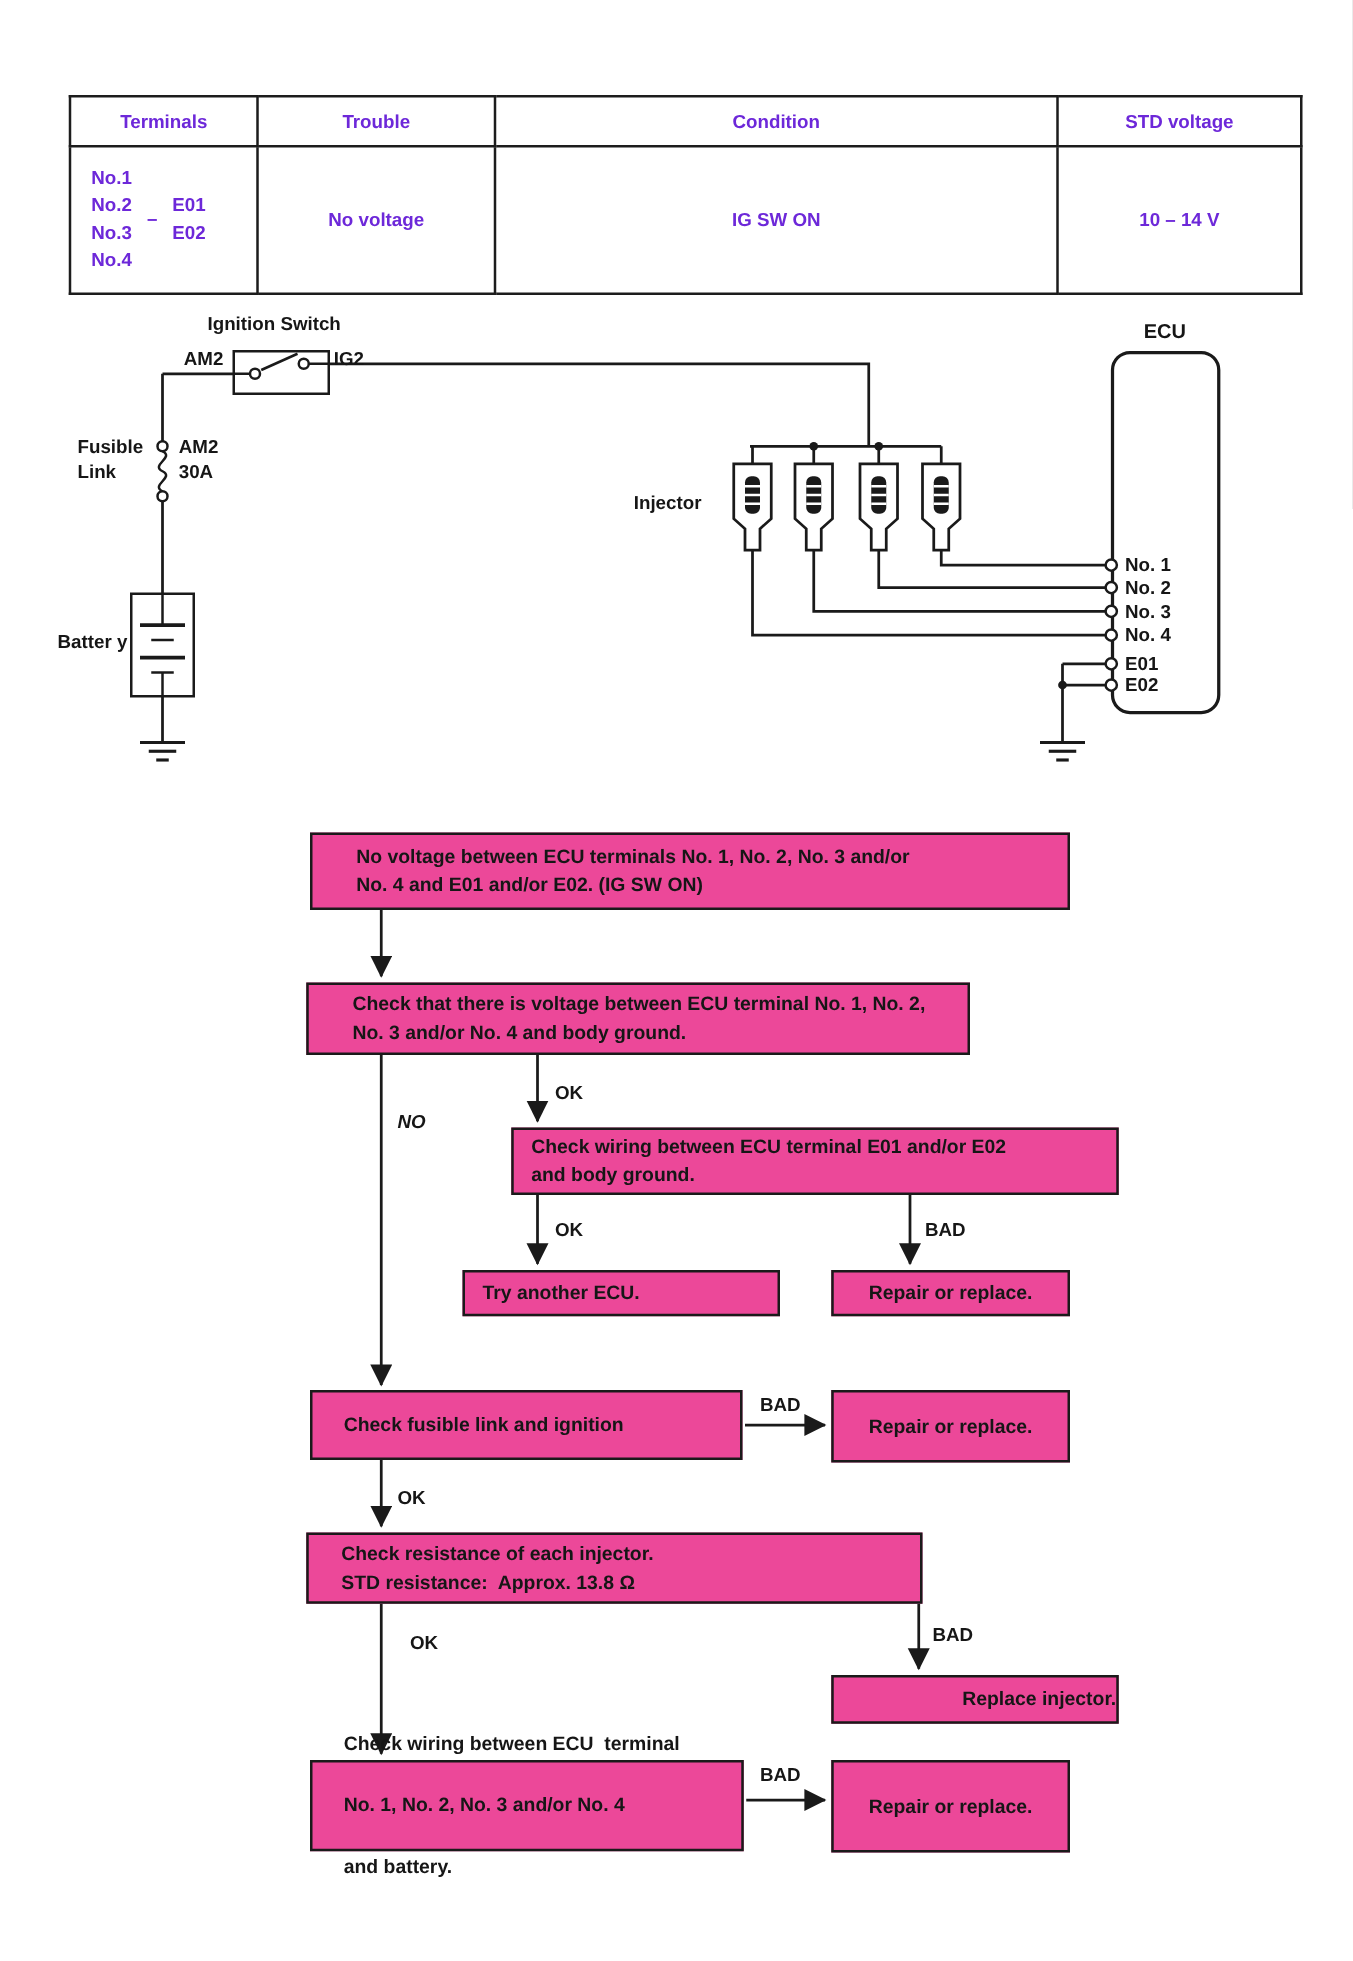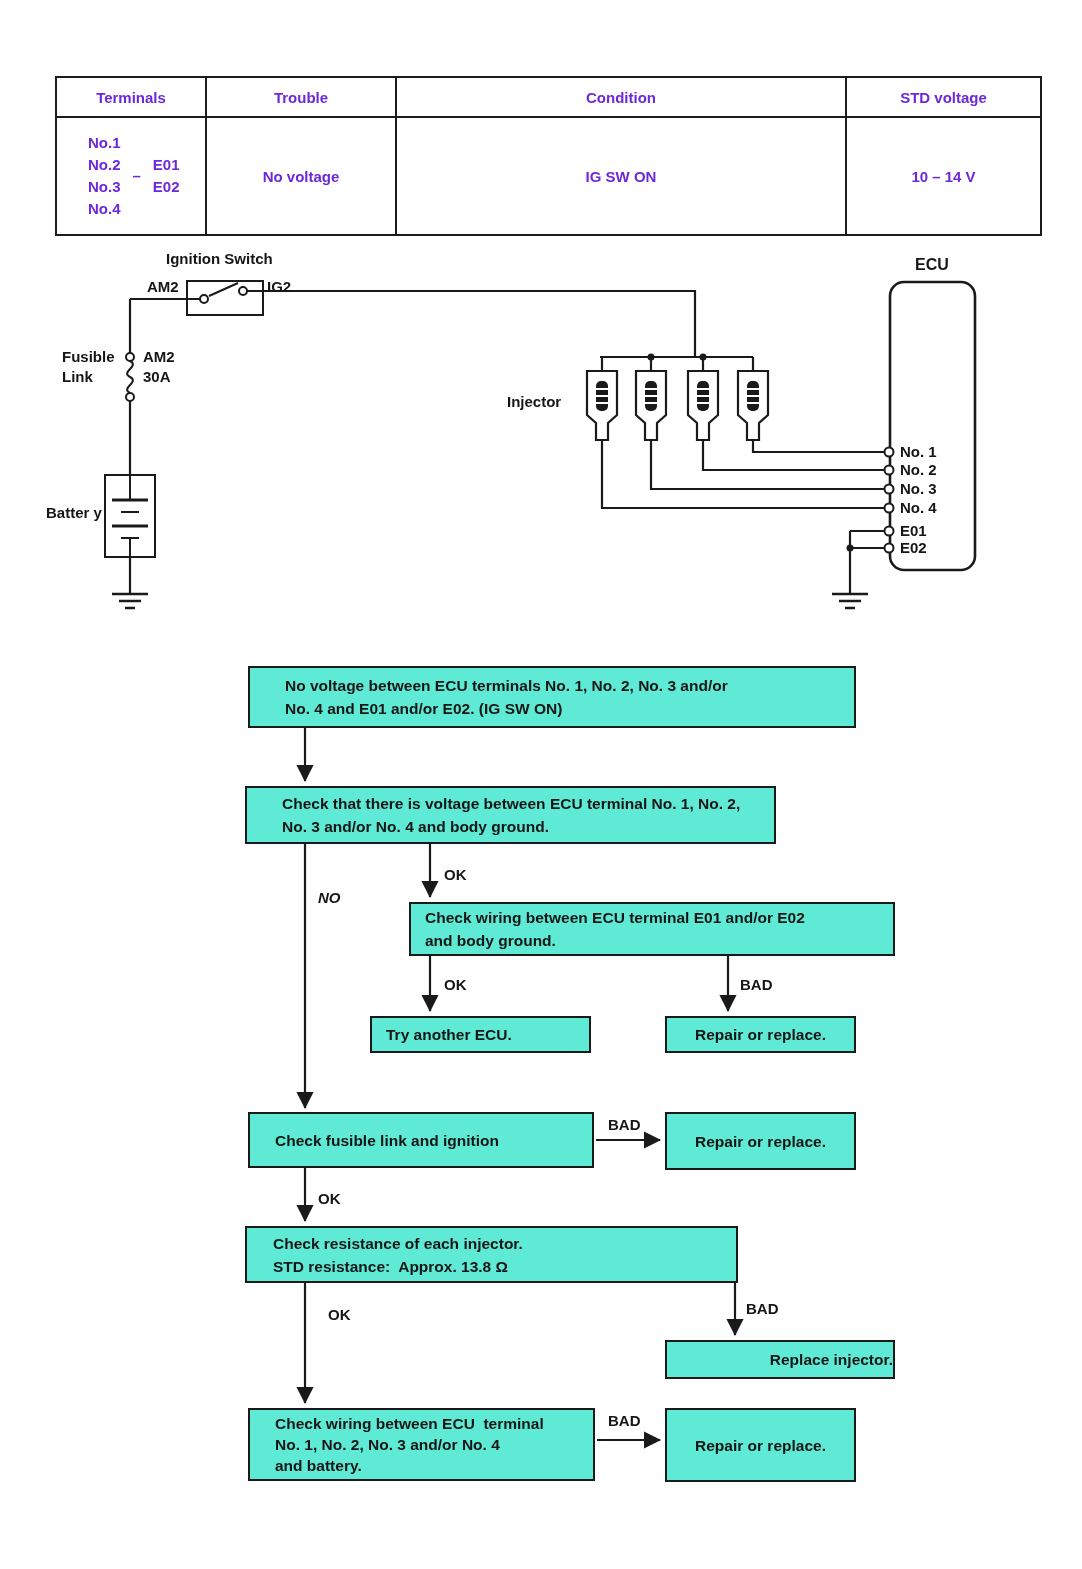--- a/index.html
+++ b/index.html
@@ -12,32 +12,32 @@
   
   .spec-table {
     position:absolute; left:55px; top:76px; width:985px;
     border-collapse:collapse; table-layout:fixed;
   }
   .spec-table th, .spec-table td {
     border:2px solid #1c1c1c; font-size:15px; color:#6d28d9;
   }
   .spec-table th { height:40px; text-align:center; font-weight:bold; }
   .spec-table td { height:118px; text-align:center; vertical-align:middle; }
-  .term-wrap { display:flex; align-items:center; padding-left:31px; gap:12px; text-align:center; }
+  .term-wrap { display:flex; align-items:center; padding-left:16px; gap:12px; text-align:center; }
   .term-pins div { line-height:22px; }
   .term-refs div { line-height:22px; }
   .term-dash { line-height:22px; }
   
   .circuit { position:absolute; left:0; top:240px; }
   .circuit text { font-family:"Liberation Sans", sans-serif; font-weight:bold; font-size:15px; fill:#161616; }
   .circuit .big { font-size:16px; }
   
   .flow-lines { position:absolute; left:0; top:0; pointer-events:none; z-index:1; }
   .flow-box {
-    position:absolute; border:2px solid #1a1a1a; background:#5eead4; z-index:2;
+    position:absolute; border:2px solid #1a1a1a; background:#ec4899; z-index:2;
     font-size:15.5px; line-height:23px;
     display:flex; flex-direction:column; justify-content:center;
   }
   .flow-box div { white-space:pre-wrap; }
   .flow-box.center { text-align:center; }
   .flow-label { position:absolute; font-size:15px; z-index:2; }
 </style>
 </head>
 <body>
 
@@ -225,21 +225,21 @@
   <div class="flow-box" style="left:245px; top:786px; width:531px; height:58px; padding-left:35px;">
     <div>Check that there is voltage between ECU terminal No. 1, No. 2,</div>
     <div>No. 3 and/or No. 4 and body ground.</div>
   </div>
 
   <div class="flow-box" style="left:370px; top:902px; width:486px; height:54px; padding-left:14px;margin-left:39px;">
     <div>Check wiring between ECU terminal E01 and/or E02</div>
     <div>and body ground.</div>
   </div>
 
-  <div class="flow-box" style="left:370px; top:1016px; width:221px; height:37px; padding-left:14px;">
+  <div class="flow-box" style="left:370px; top:1016px; width:254px; height:37px; padding-left:14px;">
     <div>Try another ECU.</div>
   </div>
 
   <div class="flow-box center" style="left:665px; top:1016px; width:191px; height:37px;">
     <div>Repair or replace.</div>
   </div>
 
   <div class="flow-box" style="left:248px; top:1112px; width:346px; height:56px; padding-left:25px;">
     <div>Check fusible link and ignition</div>
   </div>
@@ -250,21 +250,21 @@
 
   <div class="flow-box" style="left:245px; top:1226px; width:493px; height:57px; padding-left:26px;">
     <div>Check resistance of each injector.</div>
     <div>STD resistance:  Approx. 13.8 Ω</div>
   </div>
 
   <div class="flow-box center" style="left:665px; top:1340px; width:230px; height:39px;align-items:flex-end;">
     <div>Replace injector.</div>
   </div>
 
-  <div class="flow-box" style="left:248px; top:1408px; width:347px; height:73px; padding-left:25px; line-height:21px;">
+  <div class="flow-box" style="left:248px; top:1408px; width:347px; height:73px; padding-left:25px; line-height:21px;gap:28px;">
     <div>Check wiring between ECU  terminal</div>
     <div>No. 1, No. 2, No. 3 and/or No. 4</div>
     <div>and battery.</div>
   </div>
 
   <div class="flow-box center" style="left:665px; top:1408px; width:191px; height:74px;">
     <div>Repair or replace.</div>
   </div>
 
   <div class="flow-label" style="left:318px; top:889px;font-style:italic;">NO</div>

